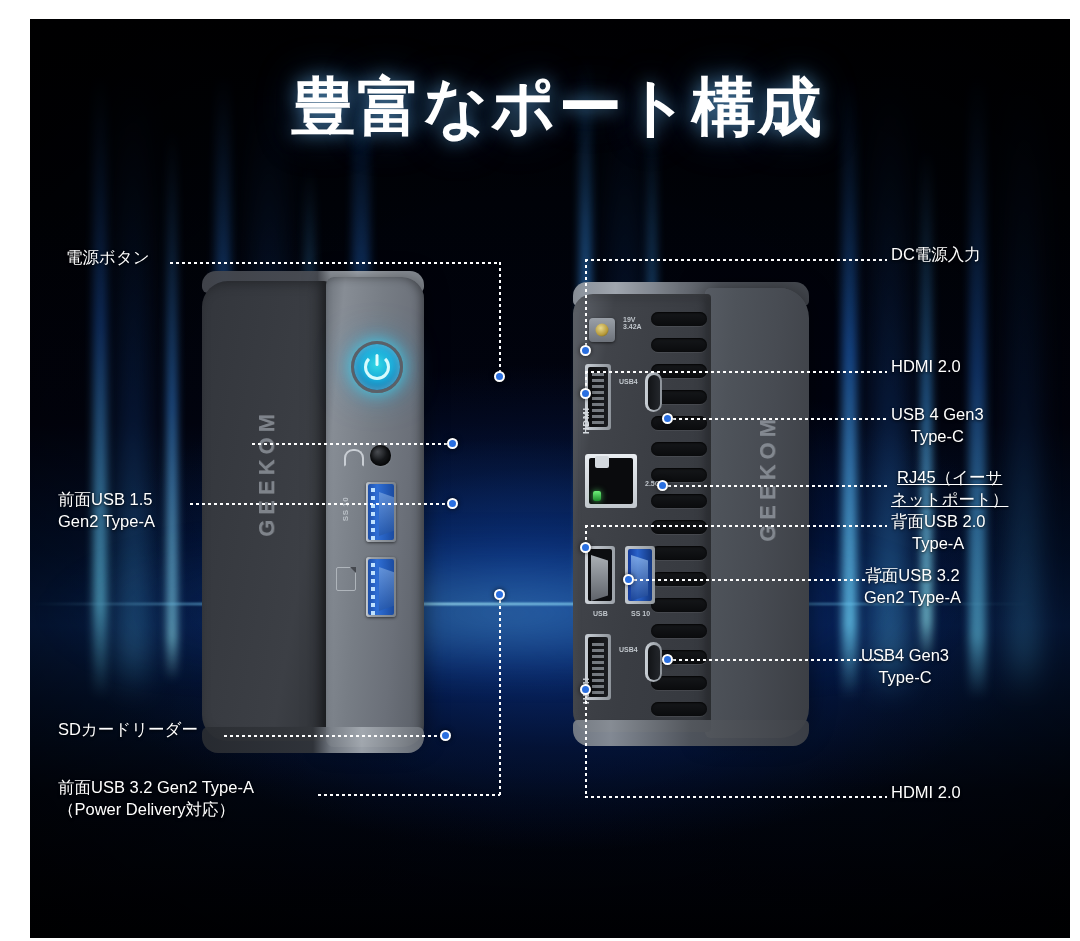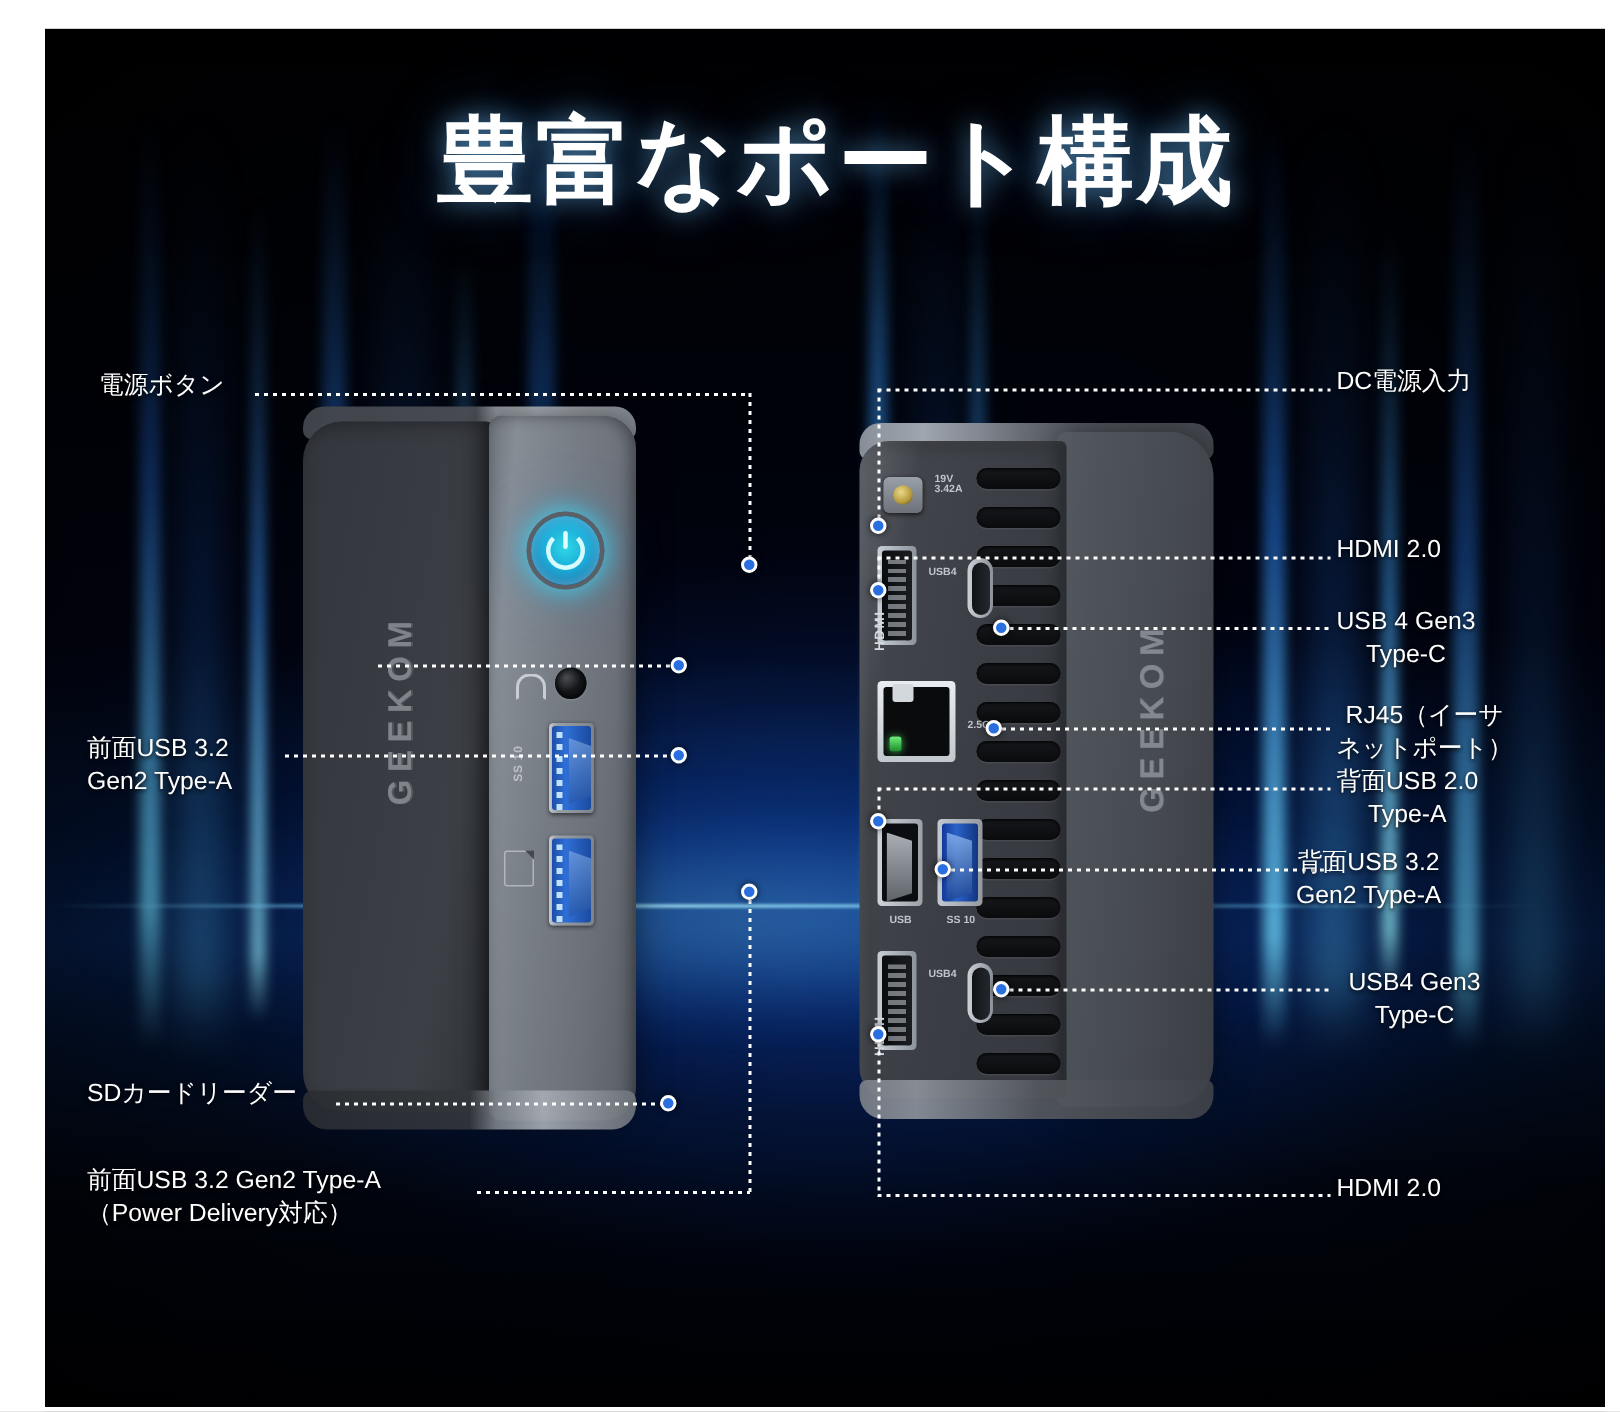--- a/index.html
+++ b/index.html
@@ -298,21 +298,21 @@
     <div class="vign"></div>
 
     <div class="label" style="left:36px;top:228px;">電源ボタン</div>
     <div class="dline" style="left:140px;top:243px;width:330px;"></div>
     <div class="vline" style="left:469px;top:243px;height:114px;"></div>
     <div class="dot" style="left:464px;top:352px;"></div>
 
     <div class="dline" style="left:222px;top:424px;width:200px;"></div>
     <div class="dot" style="left:417px;top:419px;"></div>
 
-    <div class="label" style="left:28px;top:470px;">前面USB 3.2
+    <div class="label" style="left:28px;top:470px;">前面USB 1.5
 Gen2 Type-A</div>
     <div class="dline" style="left:160px;top:484px;width:262px;"></div>
     <div class="dot" style="left:417px;top:479px;"></div>
 
     <div class="label" style="left:28px;top:700px;">SDカードリーダー</div>
     <div class="dline" style="left:194px;top:716px;width:222px;"></div>
     <div class="dot" style="left:410px;top:711px;"></div>
 
     <div class="label" style="left:28px;top:758px;">前面USB 3.2 Gen2 Type-A
 （Power Delivery対応）</div>
@@ -328,37 +328,37 @@
     <div class="label r" style="left:861px;top:337px;">HDMI 2.0</div>
     <div class="dline" style="left:555px;top:352px;width:302px;"></div>
     <div class="vline" style="left:555px;top:352px;height:22px;"></div>
     <div class="dot" style="left:550px;top:369px;"></div>
 
     <div class="label r" style="left:861px;top:385px;">USB 4 Gen3
 Type-C</div>
     <div class="dline" style="left:637px;top:399px;width:220px;"></div>
     <div class="dot" style="left:632px;top:394px;"></div>
 
-    <div class="label r" style="left:861px;top:448px;">RJ45（イーサ
+    <div class="label r" style="left:861px;top:448px;text-decoration:underline;">RJ45（イーサ
 ネットポート）</div>
     <div class="dline" style="left:632px;top:466px;width:225px;"></div>
     <div class="dot" style="left:627px;top:461px;"></div>
 
     <div class="label r" style="left:861px;top:492px;">背面USB 2.0
 Type-A</div>
     <div class="dline" style="left:555px;top:506px;width:302px;"></div>
     <div class="vline" style="left:555px;top:506px;height:22px;"></div>
     <div class="dot" style="left:550px;top:523px;"></div>
 
     <div class="label r" style="left:834px;top:546px;">背面USB 3.2
 Gen2 Type-A</div>
     <div class="dline" style="left:598px;top:560px;width:259px;"></div>
     <div class="dot" style="left:593px;top:555px;"></div>
 
-    <div class="label r" style="left:869px;top:626px;">USB4 Gen3
+    <div class="label r" style="left:831px;top:626px;">USB4 Gen3
 Type-C</div>
     <div class="dline" style="left:637px;top:640px;width:220px;"></div>
     <div class="dot" style="left:632px;top:635px;"></div>
 
     <div class="label r" style="left:861px;top:763px;">HDMI 2.0</div>
     <div class="dline" style="left:555px;top:777px;width:302px;"></div>
     <div class="vline" style="left:555px;top:670px;height:109px;"></div>
     <div class="dot" style="left:550px;top:665px;"></div>
 
   </div>

